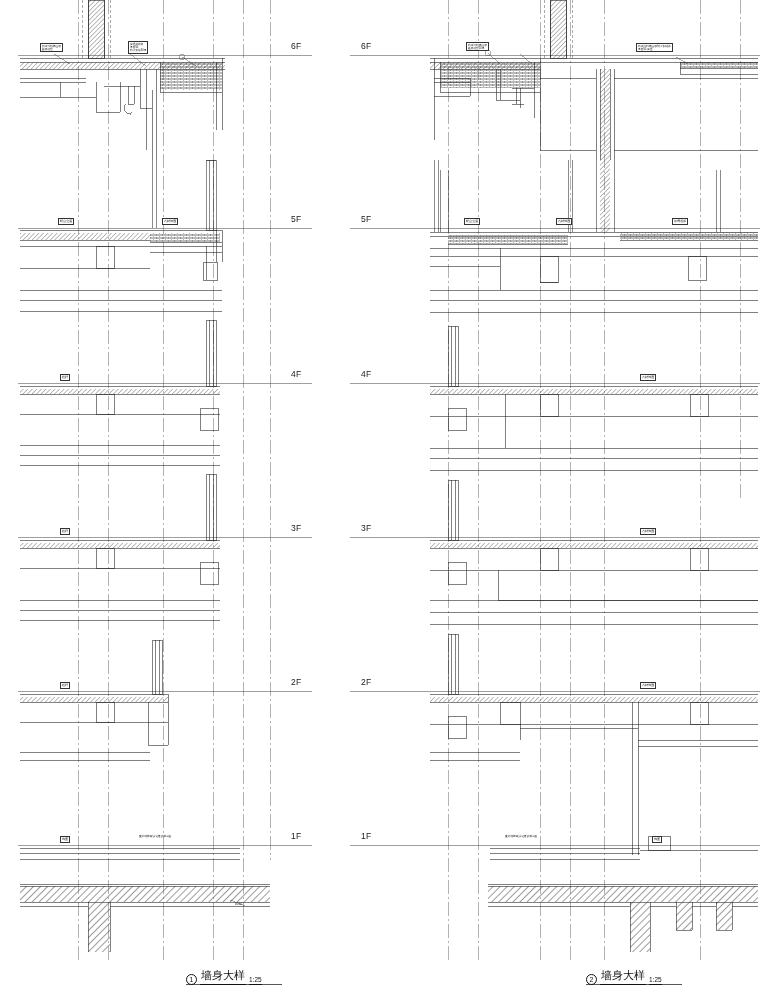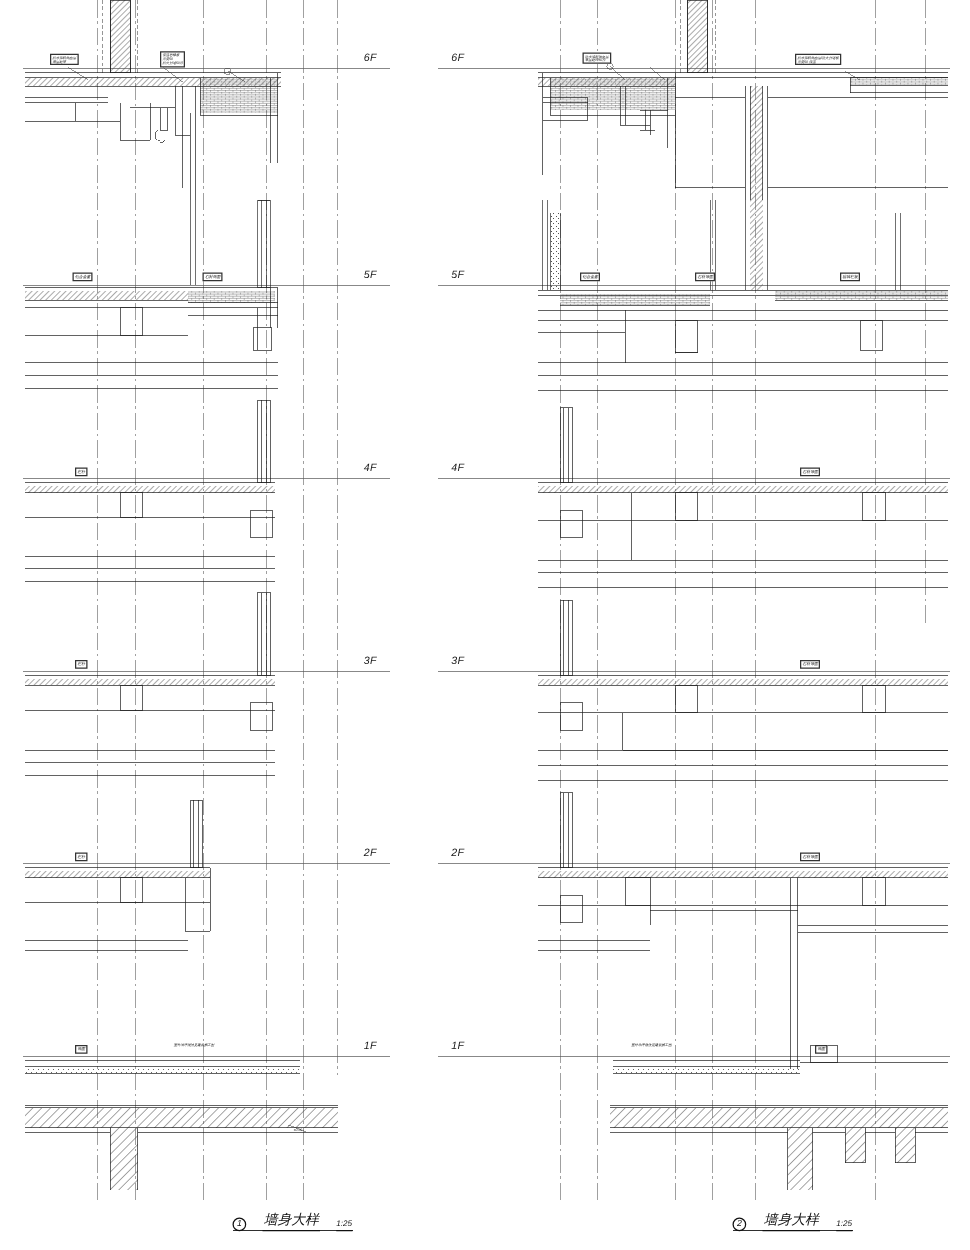--- a/index.html
+++ b/index.html
@@ -7,21 +7,20 @@
     margin: 0; padding: 0;
     background: #ffffff;
     width: 776px; height: 1000px;
     font-family: "Liberation Sans", sans-serif;
     overflow: hidden;
   }
   #sheet {
     position: relative;
     width: 776px; height: 1000px;
     background: #ffffff;
-    font-style: italic;
   }
   svg.dwg { position: absolute; left: 0; top: 0; width: 776px; height: 1000px; }
 
   .lvl-label {
     position: absolute;
     font-size: 8.5px;
     color: #1a1a1a;
     font-family: "Liberation Sans", sans-serif;
     letter-spacing: 0.2px;
     white-space: nowrap;
@@ -37,21 +36,21 @@
     white-space: nowrap;
     font-family: "Liberation Sans", sans-serif;
   }
   .tag.noborder { border: none; background: transparent; }
   .tag.tiny { font-size: 2.7px; }
 
   .title-block {
     position: absolute;
     display: flex;
     align-items: flex-end;
-    gap: 13px;
+    gap: 3px;
     white-space: nowrap;
   }
   .circnum {
     display: inline-flex;
     align-items: center; justify-content: center;
     width: 11px; height: 11px;
     border: 0.7px solid #111;
     border-radius: 50%;
     font-size: 7px;
     color: #111;

